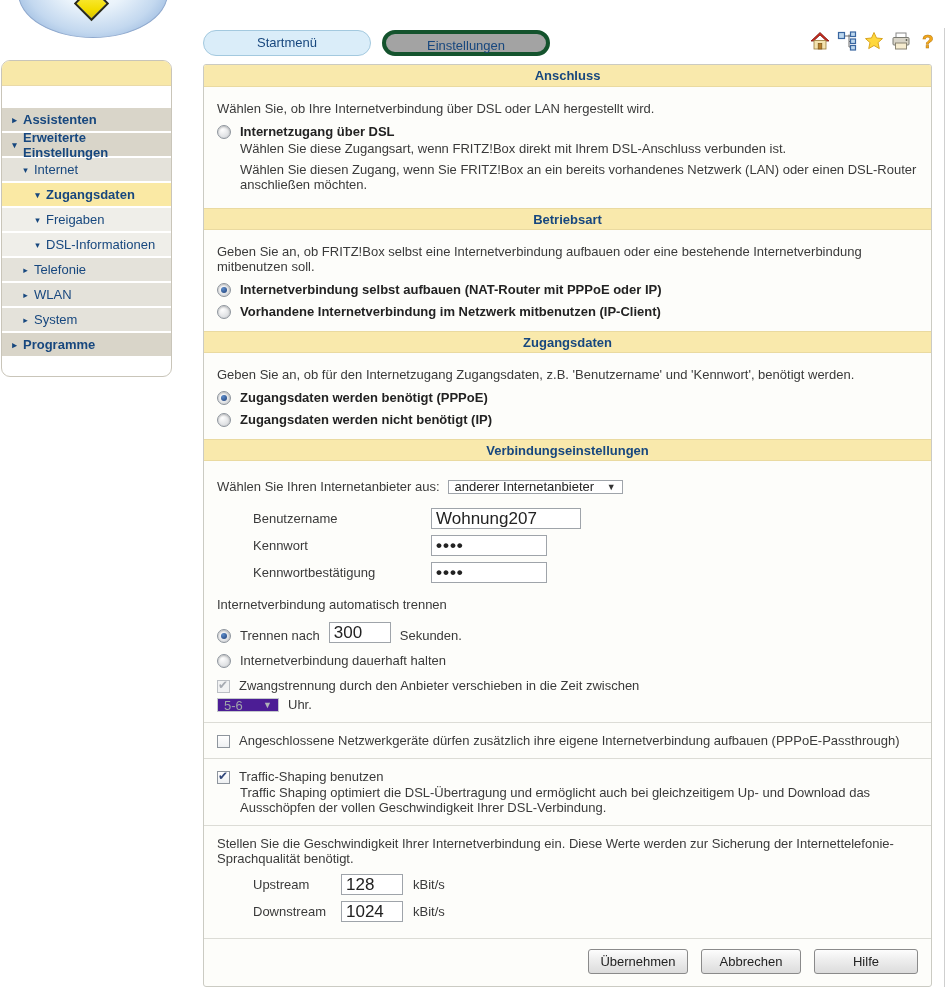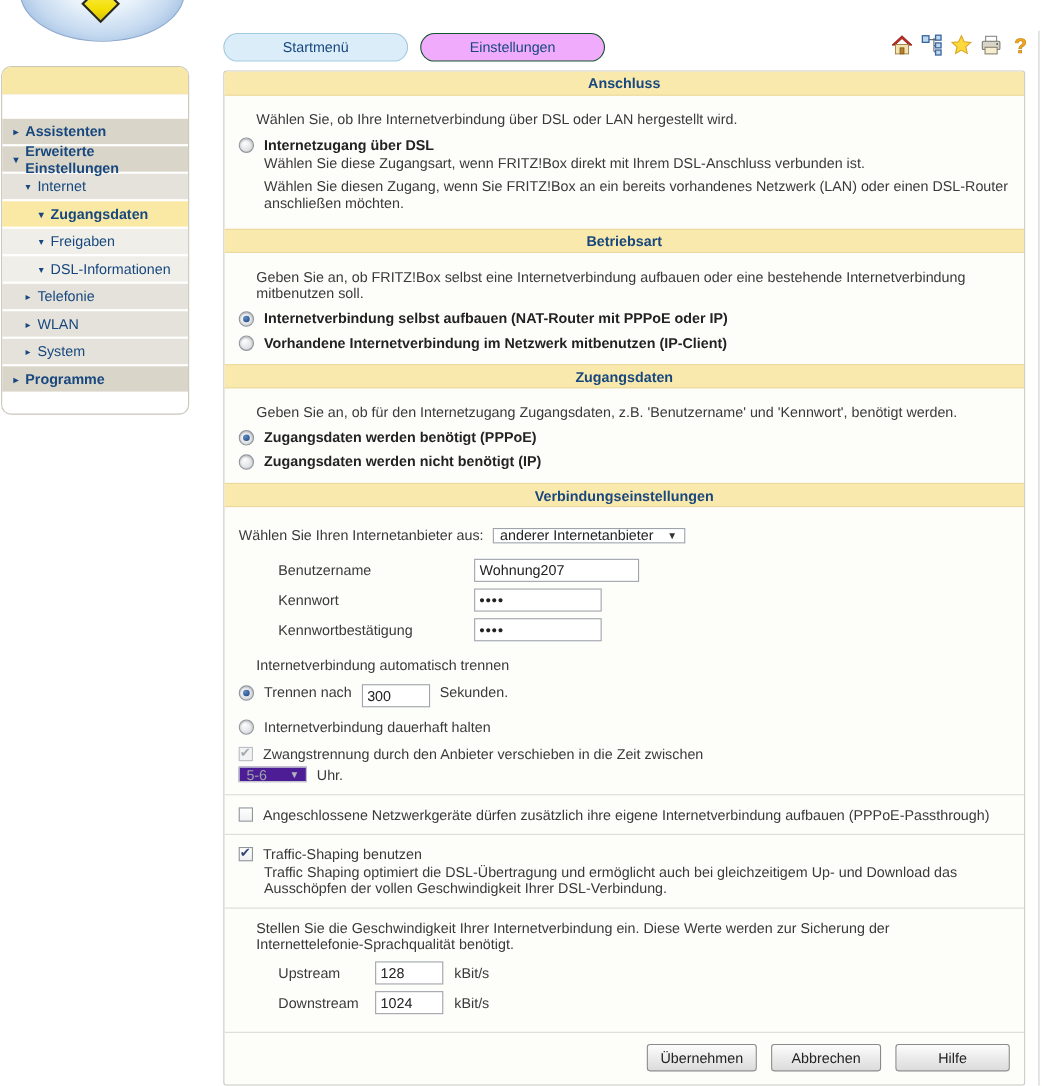--- a/index.html
+++ b/index.html
@@ -14,21 +14,21 @@
     background: radial-gradient(ellipse at 50% 35%, #ffffff 0%, #eaf3fb 35%, #c3d8ef 65%, #93b4dc 88%, #7495c5 100%); }
   .logo-diamond { position: absolute; left: 67px; top: -9px; width: 25px; height: 25px;
     transform: rotate(45deg); background: linear-gradient(135deg, #fdf25c 0%, #f2dc00 70%, #d8c300 100%);
     border: 2px solid #2a2a18; }
 
   
   .tabs { position: absolute; left: 203px; top: 30px; display: flex; gap: 11px; }
   .tab { width: 168px; height: 26px; line-height: 24px; text-align: center; border-radius: 13px;
     font-weight: normal; color: #17477E; cursor: pointer; }
   .tab-blue { background: #DAEDF9; border: 1px solid #A3C9DF; }
-  .tab-yellow { background: #f0abfc; border: 1px solid #14532d; }
+  .tab-yellow { background: #a3a3a3; border: 4px solid #14532d; }
 
   
   .toolbar { position: absolute; right: 9px; top: 31px; display: flex; gap: 7px; align-items: center; }
   .ticon { width: 20px; height: 20px; cursor: pointer; }
 
   
   .page-edge { position: absolute; right: 2px; top: 28px; height: 959px; width: 1px; background: #CFCFCF; }
 
   
   .sidebar { position: absolute; left: 1px; top: 60px; width: 171px;
@@ -44,58 +44,58 @@
   .nav-sel { background: #FAE9A4 !important; font-weight: bold; }
 
   
   .main { position: absolute; left: 203px; top: 64px; width: 729px; height: 923px;
     border: 1px solid #CBCBC3; border-radius: 3px; background: #FDFDFA; overflow: hidden;
     display: flex; flex-direction: column; }
   .secbar { background: #F9E9AC; border-top: 1px solid #EADAA0; border-bottom: 1px solid #EADAA0;
     height: 22px; line-height: 21px; text-align: center; font-weight: bold; color: #17477E; flex: 0 0 auto; }
   .secbar:first-child { border-top: none; }
   .block { padding: 8px 13px 10px; }
-  .intro { margin: 6px 16px 8px; }
+  .intro { margin: 6px 0 8px; }
 
   
   .radio { flex: 0 0 auto; width: 14px; height: 14px; border-radius: 50%; margin-top: 1px;
     border: 1px solid #8E959D; background: radial-gradient(circle at 35% 30%, #ffffff, #e2e4e6 60%, #c9ccd0);
     box-shadow: inset 0 1px 2px rgba(0,0,0,.25); position: relative; cursor: pointer; }
   .radio.on::after { content: ""; position: absolute; left: 3px; top: 3px; width: 6px; height: 6px;
     border-radius: 50%; background: radial-gradient(circle at 35% 30%, #5B8BC9, #1F3F77); }
   .chk { flex: 0 0 auto; width: 13px; height: 13px; border: 1px solid #8E959D; margin-top: 1px;
     background: linear-gradient(#ffffff, #eef0f2); position: relative; cursor: pointer; }
   .chk.on::after { content: "\2714"; position: absolute; left: 0; top: -3px; font-size: 12px; color: #31477A; }
   .chk.dis { border-color: #BBBFC4; background: #F1F2F3; }
   .chk.dis::after { color: #A6ABB2; }
 
   .opt-row { display: flex; gap: 9px; margin: 7px 0 2px; align-items: flex-start; }
   .opt-label { font-weight: bold; color: #222; cursor: pointer; }
   .opt-desc { margin: 1px 0 6px 23px; }
 
   
   input.txt { height: 21px; border: 1px solid #9FA4AA; background: #fff; padding: 1px 4px;
-    font-family: "Liberation Sans", sans-serif; font-size: 13px; color: #222; }
+    font-family: "Liberation Sans", sans-serif; font-size: 17px; color: #222; }
   input.pw { font-weight: bold; letter-spacing: 1px; }
   .sel { display: inline-flex; align-items: center; justify-content: space-between;
     border: 1px solid #9FA4AA; background: #fff; height: 14px; padding: 0 6px; 
     color: #222; cursor: pointer; }
   .sel .car { font-size: 9px; color: #333; }
   .sel.dis { color: #9FA4AA; border-color: #C4C8CC; background: #4c1d95; cursor: default; }
   .sel.dis .car { color: #B0B4B8; }
 
   .prov-row { display: flex; align-items: center; gap: 8px; margin: 10px 0 14px; }
   .form-row { display: flex; align-items: center; margin: 6px 0 6px 36px; }
   .form-row .flabel { width: 178px; flex: 0 0 auto; }
   .unit { margin-left: 10px; }
 
   .indent1 { margin-left: 38px; }
   .indent2 { margin-left: 64px; }
   .indent3 { margin-left: 80px; }
-  .inline-row { display: flex; align-items: flex-start; gap: 9px; margin: 10px 0; }
+  .inline-row { display: flex; align-items: flex-end; gap: 9px; margin: 10px 0; }
 
   .sep { height: 1px; background: #DCDCD6; margin: 10px -13px; }
 
   
   .btn-row { display: flex; justify-content: flex-end; gap: 13px; padding: 10px 13px 12px;
     border-top: 1px solid #DCDCD6; margin-top: auto; }
   .btn { min-width: 100px; height: 25px; line-height: 23px; text-align: center; color: #222;
     background: linear-gradient(#FDFDFD, #EDEDED 45%, #DCDCDC); border: 1px solid #8A8A8A;
     border-radius: 3px; cursor: pointer; padding: 0 10px; }
   .btn-help { min-width: 104px; }

